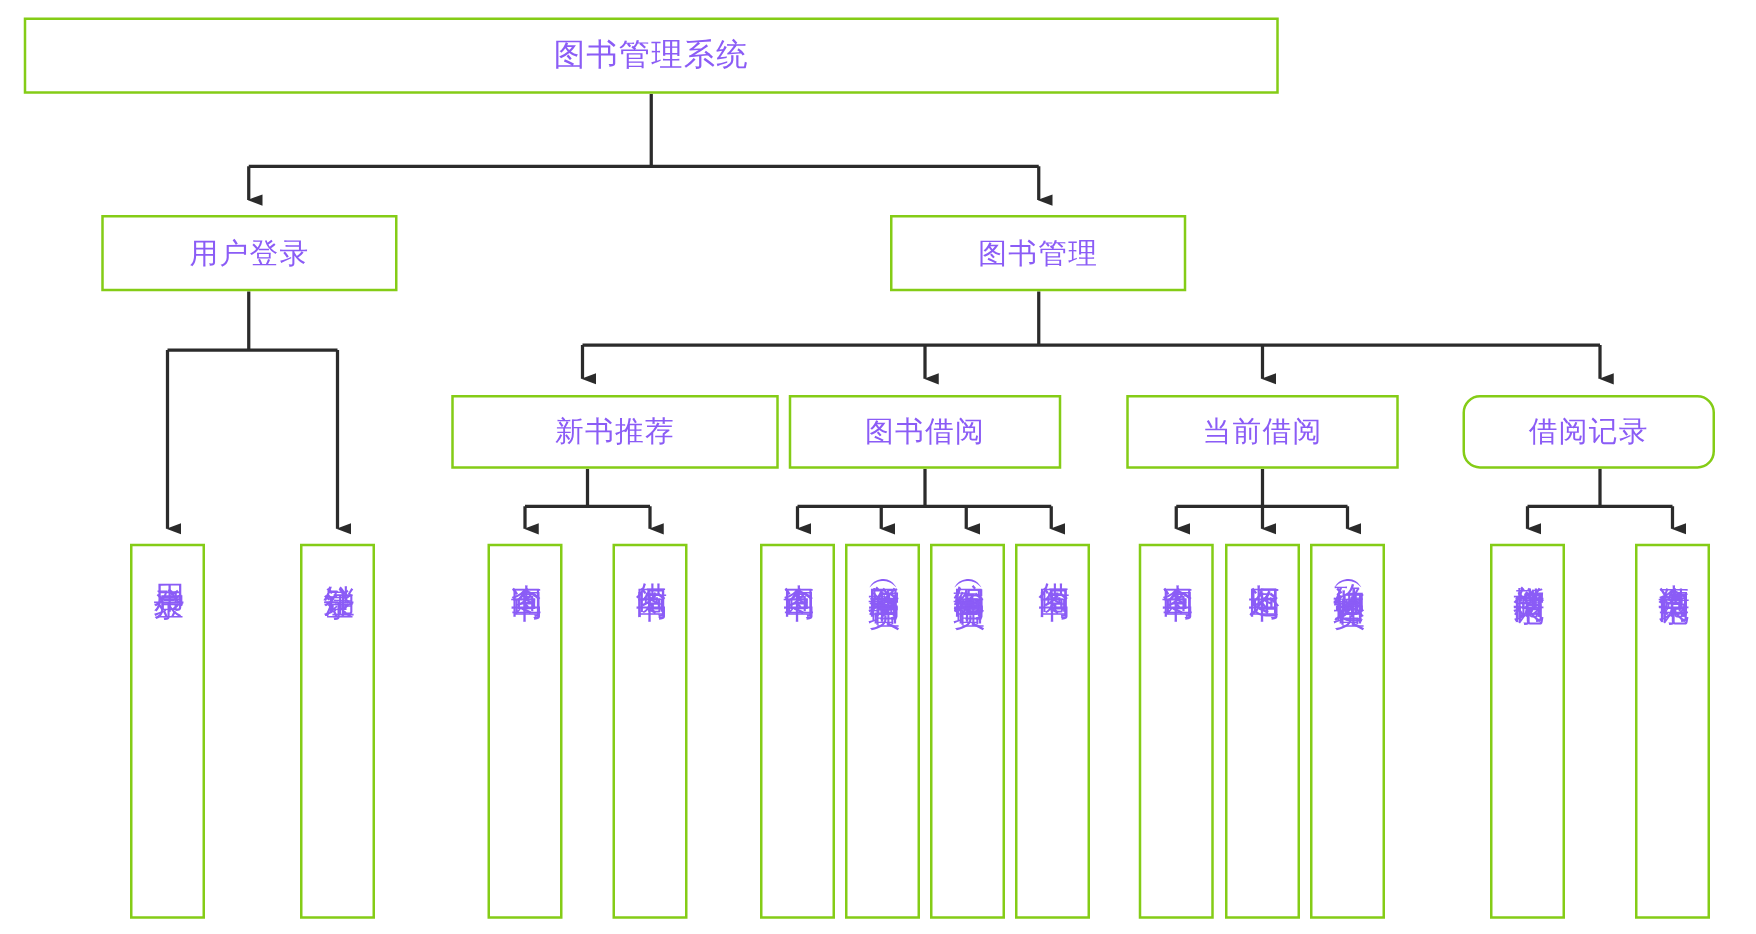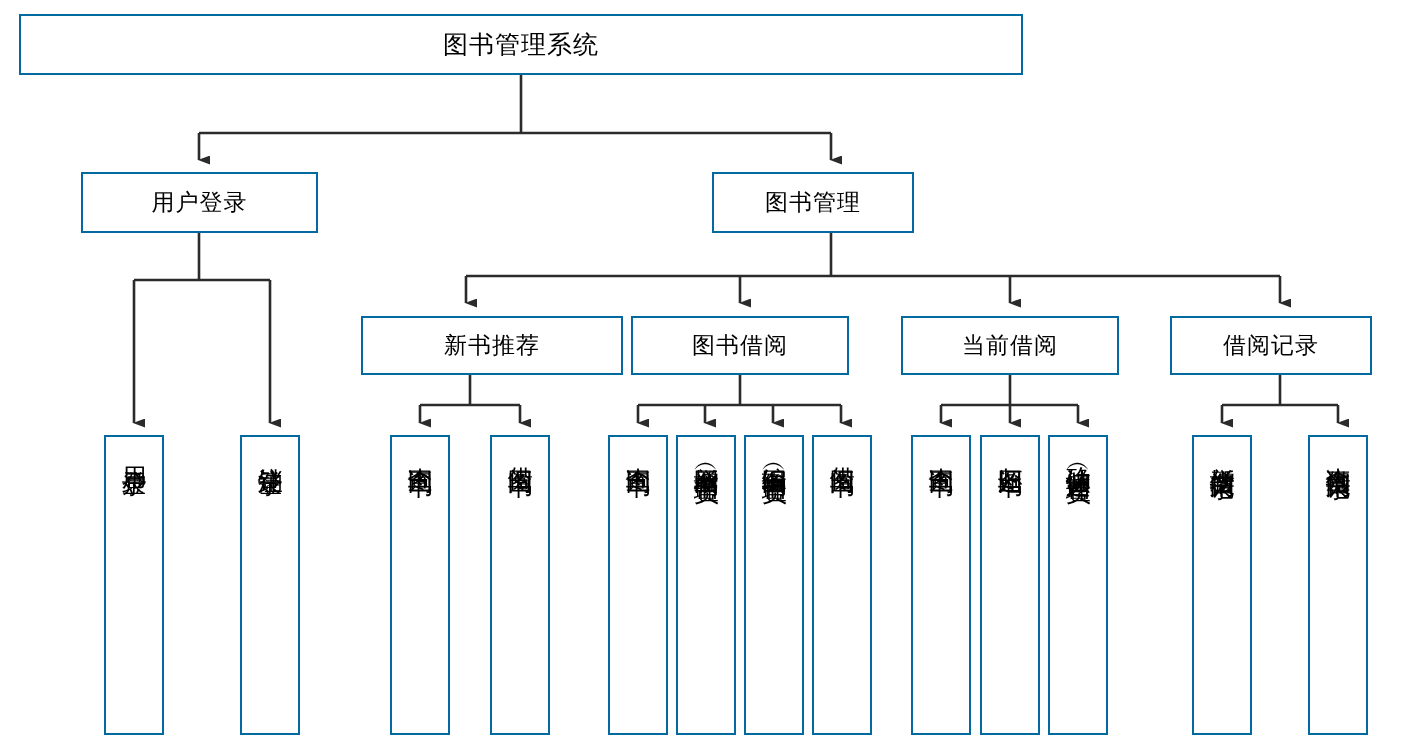--- a/index.html
+++ b/index.html
@@ -20,25 +20,25 @@
     left: 0;
     top: 0;
     width: 1405px;
     height: 747px;
     pointer-events: none;
   }
   .node {
     position: absolute;
     box-sizing: border-box;
     background: #ffffff;
-    border: 2px solid #0369a1;
+    border: 2px solid #84cc16;
     display: flex;
     align-items: center;
     justify-content: center;
-    color: #000000;
+    color: #8b5cf6;
     z-index: 2;
   }
   .node-label {
     display: block;
     text-align: center;
     line-height: 1.25;
     white-space: nowrap;
   }
   
   .lvl-root .node-label {
@@ -131,34 +131,34 @@
     </g>
   </svg>
 
   <div class="node lvl-root" style="left:19px; top:14px; width:1004px; height:61px;">
     <span class="node-label">图书管理系统</span>
   </div>
 
   <div class="node lvl-2" style="left:81px; top:172px; width:237px; height:61px;">
     <span class="node-label">用户登录</span>
   </div>
-  <div class="node lvl-2" style="left:712px; top:172px; width:202px; height:61px;">
+  <div class="node lvl-2" style="left:712px; top:172px; width:237px; height:61px;">
     <span class="node-label">图书管理</span>
   </div>
 
   <div class="node lvl-3" style="left:361px; top:316px; width:262px; height:59px;">
     <span class="node-label">新书推荐</span>
   </div>
   <div class="node lvl-3" style="left:901px; top:316px; width:218px; height:59px;">
     <span class="node-label">当前借阅</span>
   </div>
   <div class="node lvl-3" style="left:631px; top:316px; width:218px; height:59px;">
     <span class="node-label">图书借阅</span>
   </div>
-  <div class="node lvl-3" style="left:1170px; top:316px; width:202px; height:59px;">
+  <div class="node lvl-3" style="left:1170px; top:316px; width:202px; height:59px;border-radius:14px;">
     <span class="node-label">借阅记录</span>
   </div>
 
   <div class="node leaf" style="left:104px; top:435px; width:60px; height:300px;">
     <span class="node-label">用户登录</span>
   </div>
   <div class="node leaf" style="left:240px; top:435px; width:60px; height:300px;">
     <span class="node-label">注销登录</span>
   </div>
 

